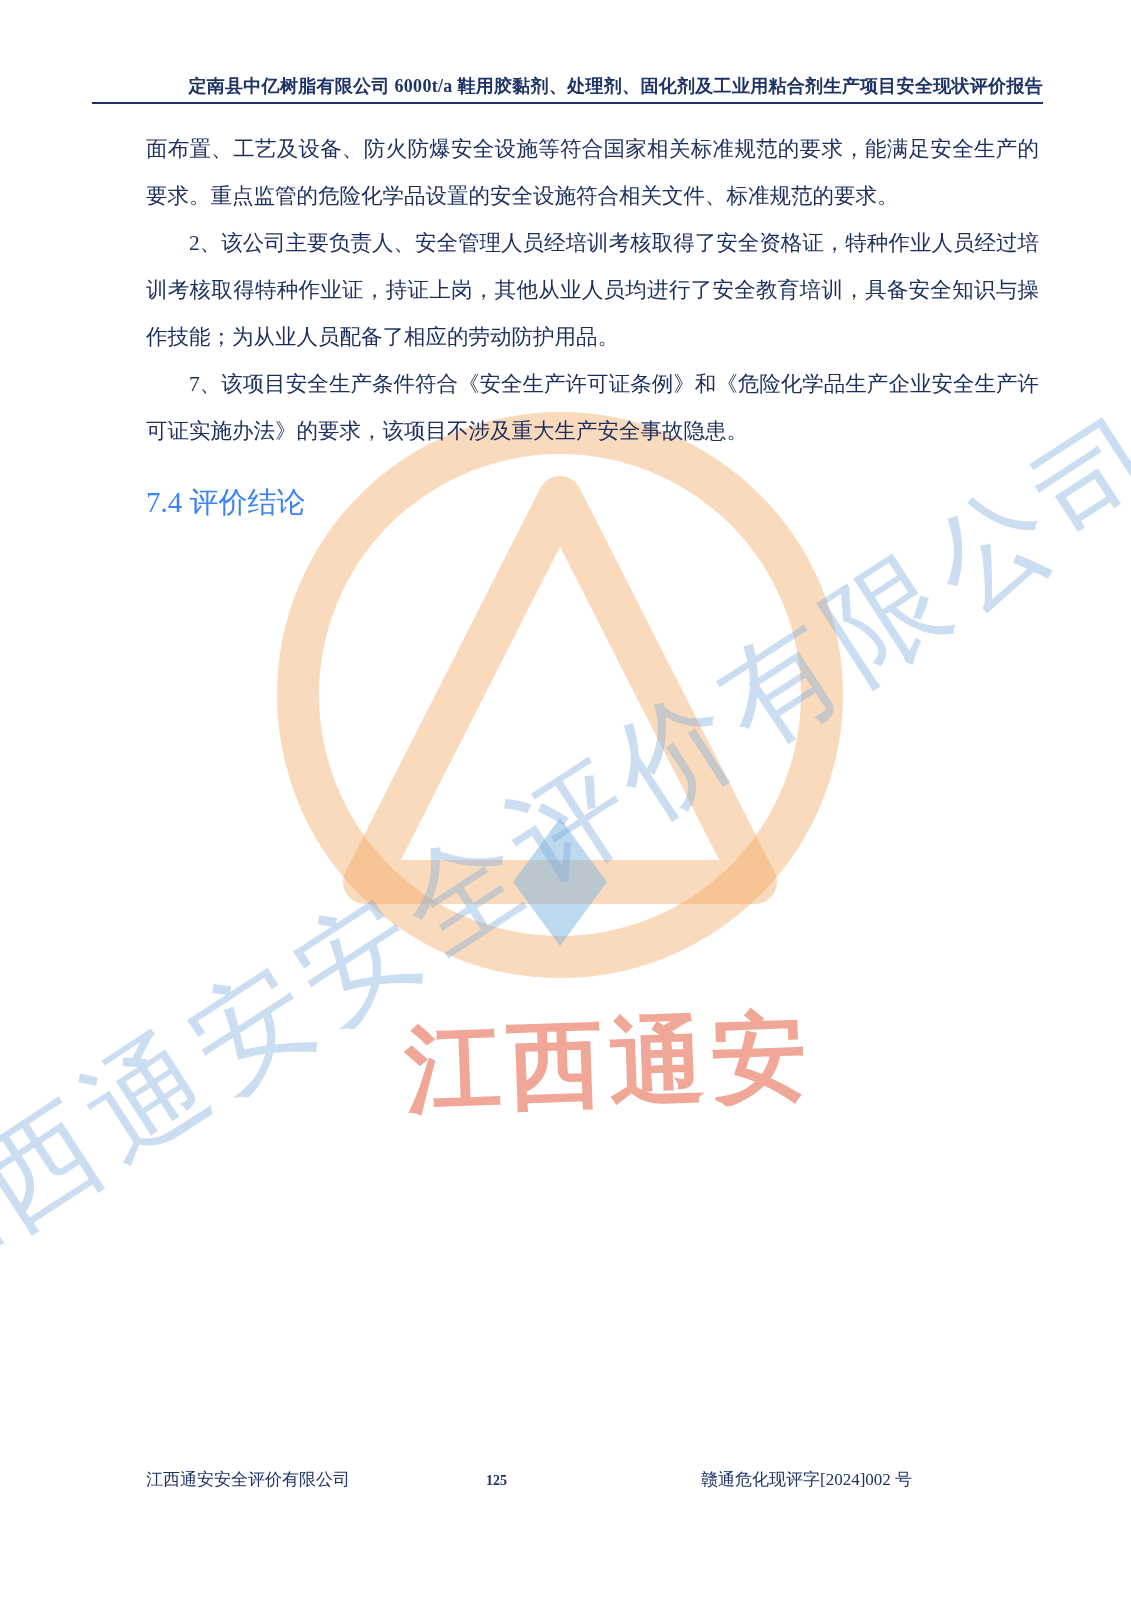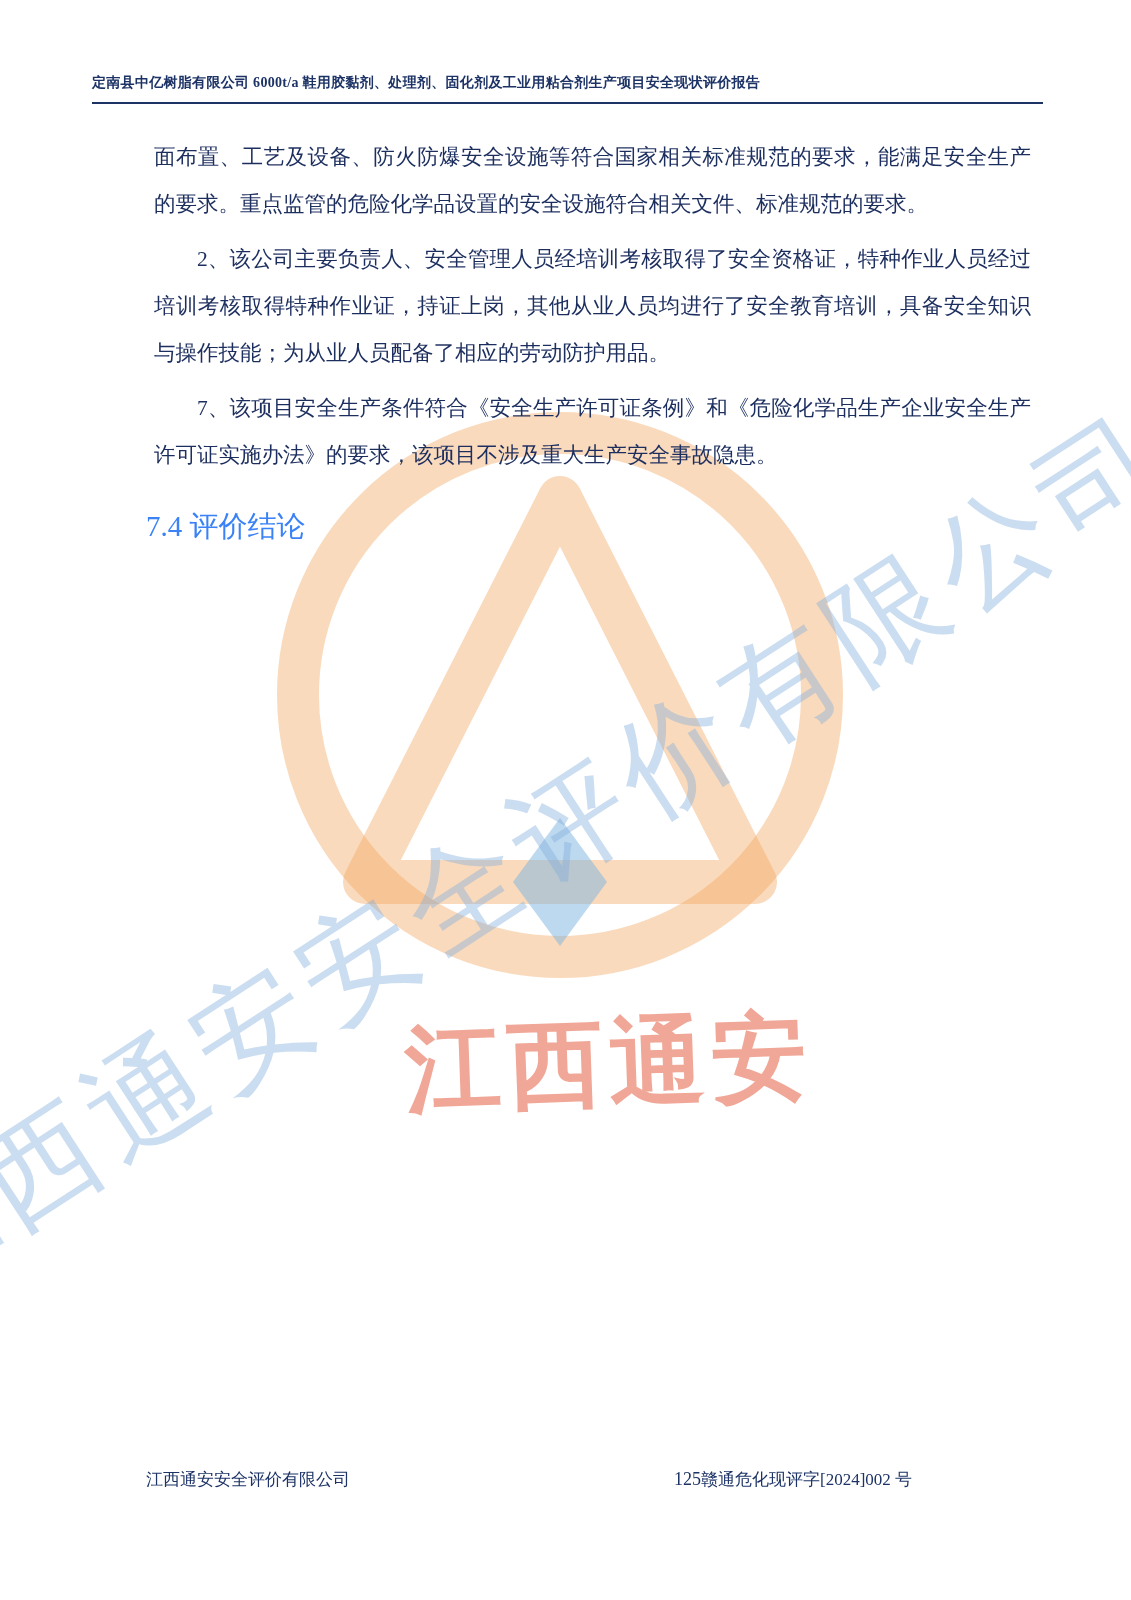--- a/index.html
+++ b/index.html
@@ -7,63 +7,63 @@
     position:relative;
     width:1131px; height:1600px;
     margin:0 auto;
     background:#ffffff;
     overflow:hidden;
     font-family:"Liberation Serif","DejaVu Serif",serif;
   }
 
   
   .doc-header {
-    position:absolute; top:74px; left:92px; right:72px;
-    text-align:left;
-    font-size:14px; font-weight:bold;
+    position:absolute; top:74px; left:92px; right:88px;
+    text-align:right;
+    font-size:18px; font-weight:bold;
     color:#1d3366;
     letter-spacing:0.3px;
     z-index:4;
   }
   .header-rule {
     position:absolute; top:102px; left:92px; right:88px;
     border-top:2.5px solid #1d3366;
     z-index:4;
   }
 
   
   .content {
     position:absolute; top:126px; left:146px; width:893px;
     color:#1c2e5e;
     font-size:21.5px;
     line-height:47px;
     text-align:justify;
     z-index:2;
   }
-  .para { margin:8px; text-indent:2em; }
+  .para { margin:0; text-indent:2em; }
   .para.noindent { text-indent:0; }
   .para.bold { font-weight:bold; color:#16264e; }
   .section-heading {
     margin:24px 0 16px 0;
     font-size:29px;
     font-weight:normal;
     color:#3b82f6;
     text-indent:0;
   }
 
   
   .doc-footer {
     position:absolute; left:146px; right:90px; top:1468px;
     display:flex; justify-content:space-between; align-items:baseline;
     font-size:17px;
     color:#1d3366;
     z-index:4;
   }
   .footer-left  { width:340px; text-align:left;  }
-  .footer-center{ flex:1; text-align:right; font-size:18px; }
+  .footer-center{ flex:1; text-align:left; font-size:14px;font-weight:bold; }
   .footer-right { width:340px; text-align:left; }
 
   
   .watermark { position:absolute; inset:0; z-index:0; pointer-events:none; }
   .wm-logo {
     position:absolute; left:255px; top:390px;
     width:610px; height:610px;
   }
   .wm-diagonal {
     position:absolute; left:-235px; top:778px;

